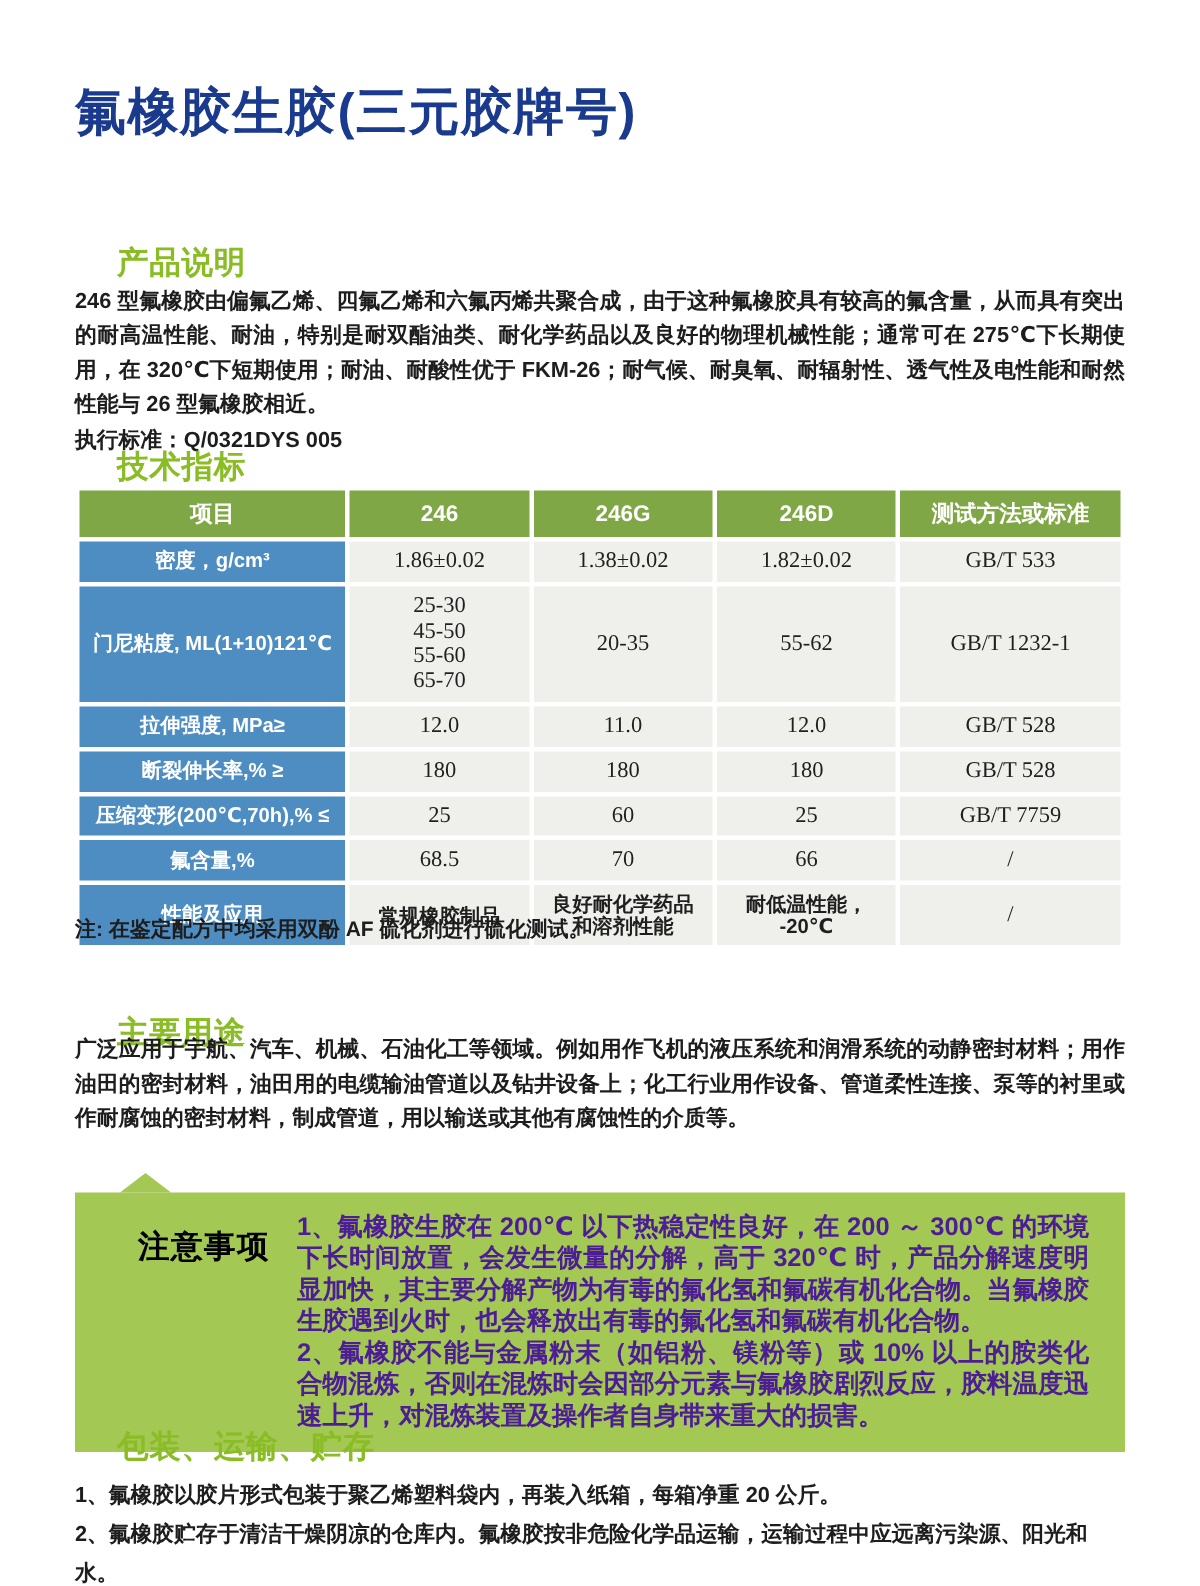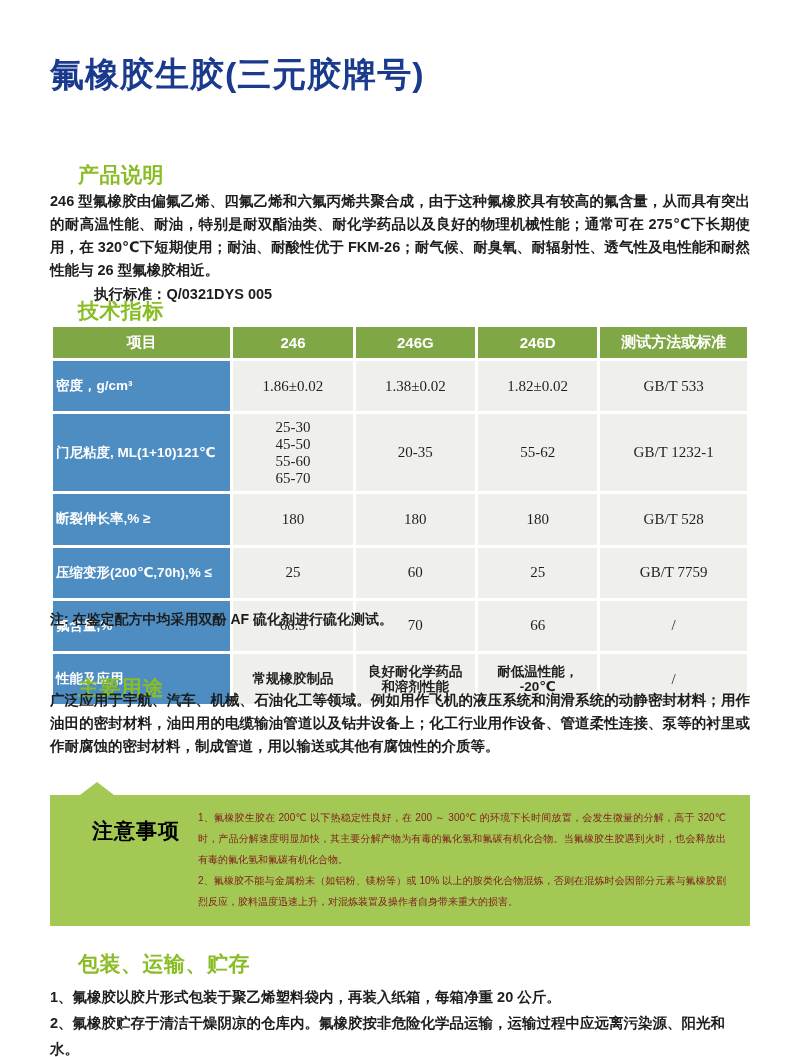--- a/index.html
+++ b/index.html
@@ -44,21 +44,21 @@
   .h-uses{top:674px;}
   .h-pack{top:950px;}
   .body-text{
     font-size:14.5px;
     font-weight:600;
     line-height:23px;
     text-align:justify;
     color:var(--ink);
   }
   .p-desc{top:190px;}
-  .std-line{margin-top:1px;text-align:left;margin-left:44px;}
+  .std-line{margin-top:1px;text-align:left;}
   .p-uses{top:689px;}
   
   .spec-table-wrap{top:324px;}
   table{
     width:100%;
     border-collapse:separate;
     border-spacing:3px;
     table-layout:fixed;
   }
   th{
@@ -68,21 +68,22 @@
     font-weight:700;
     padding:6px 2px;
     text-align:center;
   }
   td{vertical-align:middle;}
   td.lbl{
     background:var(--blue-col);
     color:#fff;
     font-size:13.5px;
     font-weight:600;
-    padding:17px 3px;
+    text-align:center;
+    padding:5px 3px;
     line-height:1.2;
   }
   td.v{
     background:var(--cell);
     text-align:center;
     font-family:"Liberation Serif","DejaVu Serif",serif;
     font-size:15px;
     color:#1f1f1f;
     padding:5px 2px;
     line-height:1.12;
@@ -119,24 +120,24 @@
     width:128px;
     flex:0 0 128px;
     font-size:21px;
     font-weight:700;
     color:#000;
     padding:10px 0 0 22px;
     letter-spacing:1px;
   }
   .notice-text{
     flex:1;
-    font-size:10px;
-    font-weight:400;
+    font-size:17px;
+    font-weight:700;
     line-height:21px;
-    color:#7f1d1d;
+    color:#4c1d95;
     text-align:justify;
   }
   .notice-text p{margin:0;}
   
   .pack-list{top:984px;}
   .pack-list p{
     font-size:14.5px;
     font-weight:600;
     line-height:26px;
   }
@@ -187,20 +188,27 @@
           <td class="lbl">门尼粘度, ML(1+10)121℃</td>
           <td class="v">25-30
 45-50
 55-60
 65-70</td>
           <td class="v">20-35</td>
           <td class="v">55-62</td>
           <td class="v">GB/T 1232-1</td>
         </tr>
         <tr>
+          <td class="lbl">拉伸强度, MPa≥</td>
+          <td class="v">12.0</td>
+          <td class="v">11.0</td>
+          <td class="v">12.0</td>
+          <td class="v">GB/T 528</td>
+        </tr>
+        <tr>
           <td class="lbl">断裂伸长率,% ≥</td>
           <td class="v">180</td>
           <td class="v">180</td>
           <td class="v">180</td>
           <td class="v">GB/T 528</td>
         </tr>
         <tr>
           <td class="lbl">压缩变形(200℃,70h),% ≤</td>
           <td class="v">25</td>
           <td class="v">60</td>

